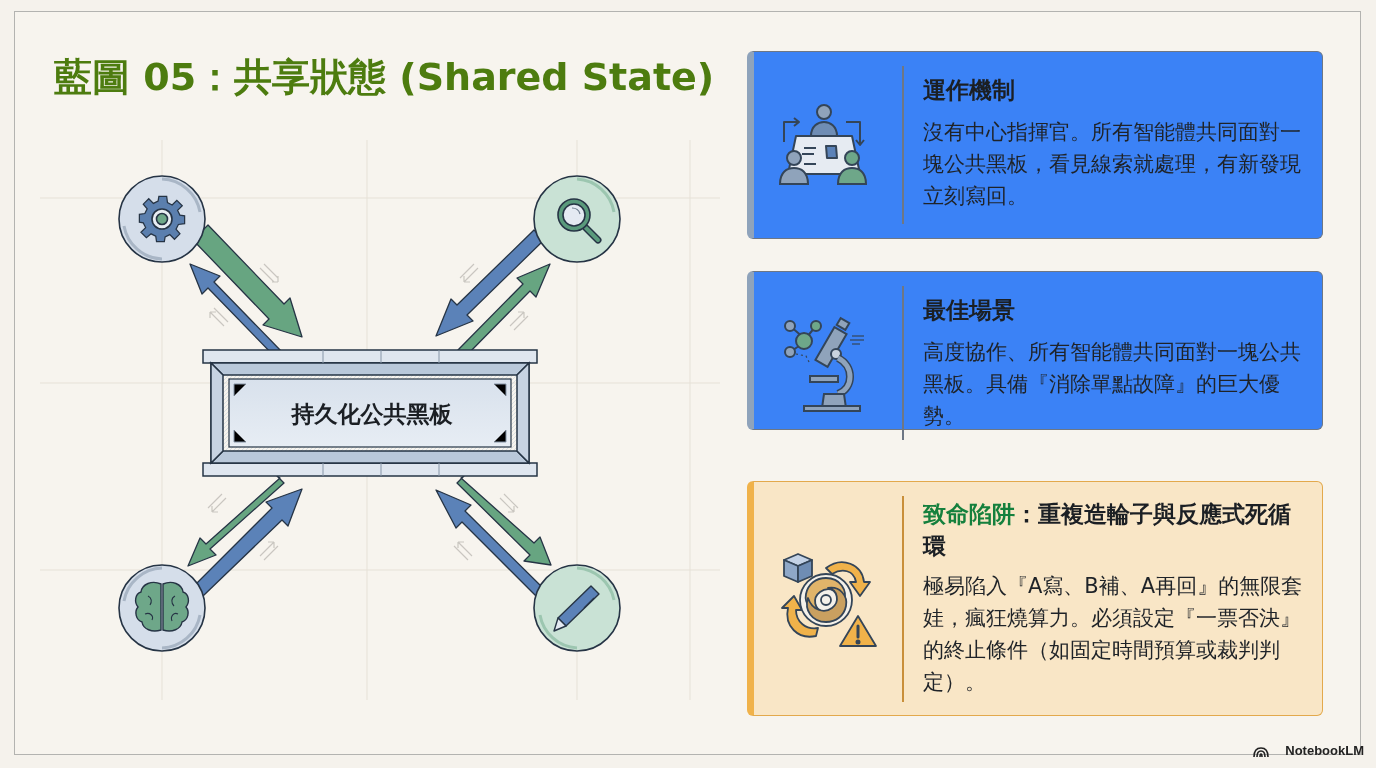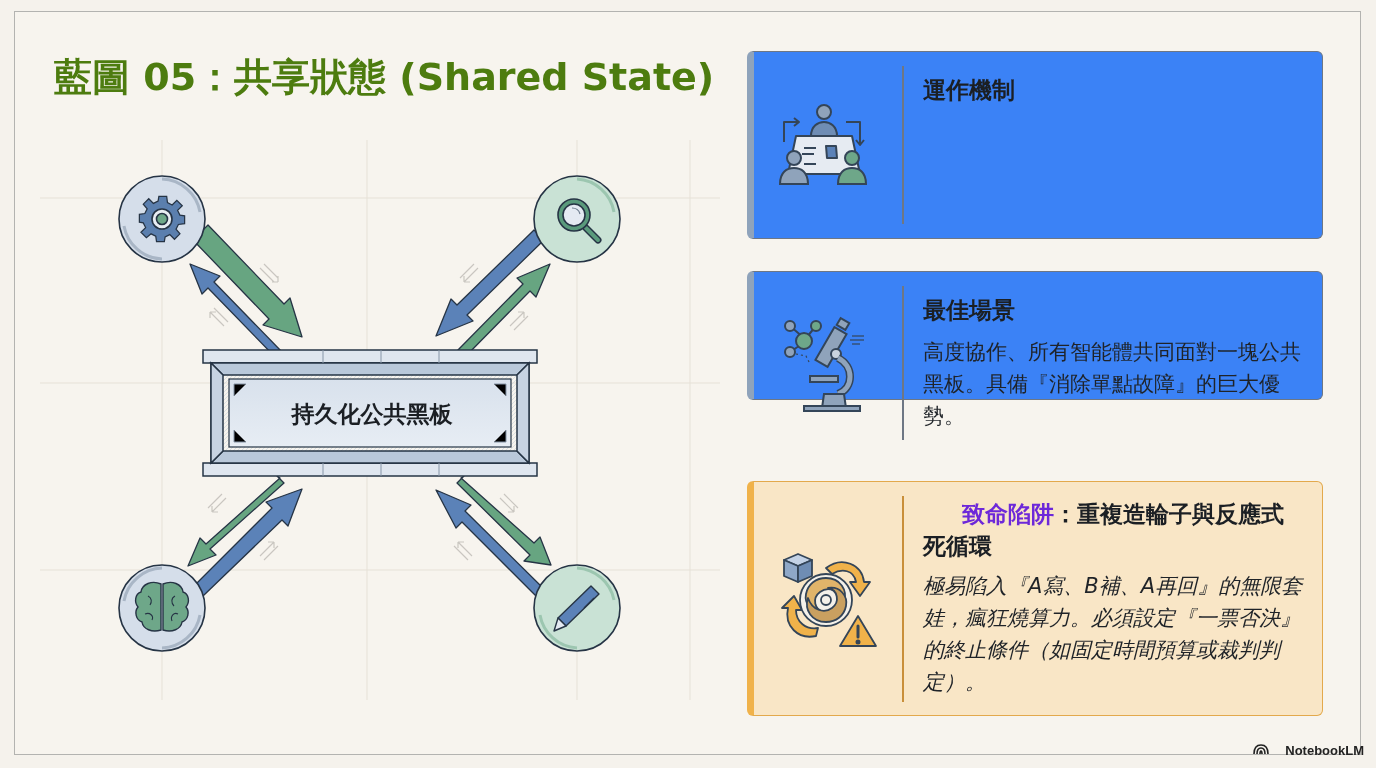--- a/index.html
+++ b/index.html
@@ -37,27 +37,27 @@
   }
   .card .icon { position: absolute; left: 22px; }
   .card .divider {
     position: absolute; left: 148px; width: 1.5px; background: #6e7784;
   }
   .card.warn .divider { background: #c98f3a; }
   .card .text { position: absolute; left: 169px; right: 16px; }
   .card h2 {
     font-size: 23px; font-weight: bold; color: #1b1f24; line-height: 32px;
   }
-  .card h2 .accent { color: #6d28d9; margin-left: 39px; }
+  .card h2 .accent { color: #15803d; }
   .card p {
     font-size: 21px; line-height: 32px; color: #1f2328; margin-top: 10px;
   }
   .brand {
     position: absolute; right: 12px; top: 743px; font-size: 13px; font-weight: bold;
-    color: #222; display: flex; align-items: flex-start; gap: 16px;
+    color: #222; display: flex; align-items: flex-end; gap: 16px;
     font-family: "Liberation Sans", sans-serif;
   }
 </style>
 </head>
 <body>
 
 <div class="frame"></div>
 
 <div class="title">藍圖 05：共享狀態 (Shared State)</div>
 
@@ -204,24 +204,25 @@
       <path d="M35 40 C35 30 42 26 48 26 C54 26 61 30 61 40 Z" fill="#6f8db4"></path>
       <circle cx="18" cy="62" r="7" fill="#8fa3bb"></circle>
       <path d="M4 88 C4 76 11 72 18 72 C25 72 32 76 32 88 Z" fill="#8fa3bb"></path>
       <circle cx="76" cy="62" r="7" fill="#6ea789"></circle>
       <path d="M62 88 C62 76 69 72 76 72 C83 72 90 76 90 88 Z" fill="#6ea789"></path>
     </g>
   </svg>
   <div class="divider" style="top:14px; height:158px;"></div>
   <div class="text" style="top:22px;">
     <h2>運作機制</h2>
+    <p>沒有中心指揮官。所有智能體共同面對一塊公共黑板，看見線索就處理，有新發現立刻寫回。</p>
   </div>
 </div>
 
-<div class="card" style="top:271px; height:129px;">
+<div class="card" style="top:271px; height:159px;">
   <svg class="icon" width="100" height="100" viewBox="0 0 100 100" style="top:40px;">
     <g stroke="#344558" stroke-width="2">
       <line x1="14" y1="14" x2="28" y2="26"></line>
         <line x1="40" y1="14" x2="30" y2="26"></line>
         <line x1="14" y1="40" x2="26" y2="32"></line>
       <circle cx="14" cy="14" r="5" fill="#8fa3bb"></circle>
       <circle cx="40" cy="14" r="5" fill="#6ea789"></circle>
       <circle cx="28" cy="29" r="8" fill="#6ea789"></circle>
       <circle cx="14" cy="40" r="5" fill="#8fa3bb"></circle>
       <path d="M20 42 L30 44 L34 52" fill="none" stroke-dasharray="2 3" stroke-width="1.2"></path>
@@ -258,21 +259,21 @@
       <path d="M50 76 C36 76 28 64 32 52 C36 64 48 68 56 62 C64 56 62 44 52 42 C64 40 72 50 70 60 C68 70 60 76 50 76 Z" fill="#c9a060"></path>
       <circle cx="50" cy="54" r="5" fill="#f4f1ea"></circle>
       <polygon points="82,70 100,100 64,100" fill="#f0b24a"></polygon>
       <line x1="82" y1="80" x2="82" y2="91" stroke-width="3" stroke-linecap="round"></line>
       <circle cx="82" cy="96" r="1.6" fill="#344558"></circle>
     </g>
   </svg>
   <div class="divider" style="top:14px; height:206px;"></div>
   <div class="text" style="top:16px;">
     <h2><span class="accent">致命陷阱</span><span>：重複造輪子與反應式死循環</span></h2>
-    <p style="margin-top:8px;font-style:italic;">極易陷入『A寫、B補、A再回』的無限套娃，瘋狂燒算力。必須設定『一票否決』的終止條件（如固定時間預算或裁判判定）。</p>
+    <p style="margin-top:8px;">極易陷入『A寫、B補、A再回』的無限套娃，瘋狂燒算力。必須設定『一票否決』的終止條件（如固定時間預算或裁判判定）。</p>
   </div>
 </div>
 
 <div class="brand">
   <svg width="16" height="12" viewBox="0 0 16 12">
     <path d="M1 11 C1 5 4 2 8 2 C12 2 15 5 15 11 M4 11 C4 7 6 5 8 5 C10 5 12 7 12 11 M7 11 C7 9 7.5 8 8 8 C8.5 8 9 9 9 11" fill="none" stroke="#222" stroke-width="1.6"></path>
   </svg>
   <span>NotebookLM</span>
 </div>
 

